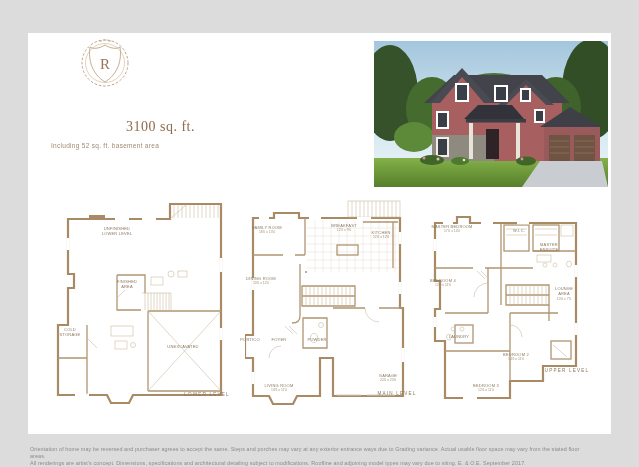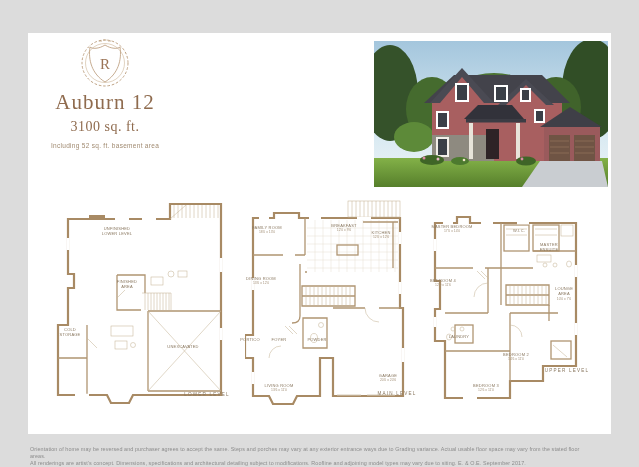--- a/index.html
+++ b/index.html
@@ -3,21 +3,21 @@
 <meta charset="utf-8">
 <style>
   html,body{margin:0;padding:0;background:#dadada;}
   .stage{position:relative;width:639px;height:467px;background:#dcdcdc;overflow:hidden;
          font-family:"Liberation Sans",sans-serif;}
   .page{position:absolute;left:28px;top:33px;width:583px;height:401px;background:#ffffff;}
   
   .crest{position:absolute;left:75px;top:36px;width:60px;height:58px;}
   .title{position:absolute;left:15px;top:90px;width:180px;text-align:center;
          font-family:"Liberation Serif",serif;font-size:21px;color:#8f6b4e;letter-spacing:1px;}
-  .sqft{position:absolute;left:15px;top:119px;width:180px;text-align:center;
+  .sqft{position:absolute;left:15px;top:119px;width:180px;text-align:right;
         font-family:"Liberation Serif",serif;font-size:14px;color:#8f6b4e;letter-spacing:.5px;}
   .note{position:absolute;left:15px;top:142px;width:180px;text-align:center;
         font-size:6.5px;color:#a08a70;letter-spacing:.3px;}
   
   .photo{position:absolute;left:374px;top:41px;width:234px;height:146px;}
   
   .plan{position:absolute;}
   .rm{position:absolute;transform:translate(-50%,-50%);text-align:center;color:#8a7860;
       font-size:4px;line-height:1.35;letter-spacing:.2px;white-space:pre-line;}
   .rm .dim{display:block;font-size:3.4px;color:#a5927a;letter-spacing:0;}
@@ -36,21 +36,20 @@
 
   <div class="crest">
     <svg viewBox="0 0 60 58" width="60" height="58">
       <circle cx="30" cy="27" r="23" fill="none" stroke="#bfa384" stroke-width="1" stroke-dasharray="2.6 1.8"></circle>
       <circle cx="30" cy="27" r="19.5" fill="none" stroke="#cdb597" stroke-width="0.6"></circle>
       <path d="M30,9 C36,13 43,13 45,11 C47,24 43,38 30,46 C17,38 13,24 15,11 C17,13 24,13 30,9 Z" fill="none" stroke="#bfa384" stroke-width="0.9"></path>
       <path d="M24,5 h3 M28.5,4 h3 M33,5 h3" stroke="#bfa384" stroke-width="0.8"></path>
       <text x="30" y="33" text-anchor="middle" font-family="Liberation Serif, serif" font-size="15" fill="#9b7355">R</text>
     </svg>
   </div>
-  <div class="title">Auburn 12</div>
   <div class="sqft">3100 sq. ft.</div>
   <div class="note">Including 52 sq. ft. basement area</div>
 
   <div class="photo">
     <svg viewBox="0 0 234 146" width="234" height="146">
       <defs>
         <linearGradient id="sky" x1="0" y1="0" x2="0" y2="1">
           <stop offset="0" stop-color="#a4c6dd"></stop>
             <stop offset="0.65" stop-color="#d9eaf2"></stop>
             <stop offset="1" stop-color="#eef4f7"></stop>

